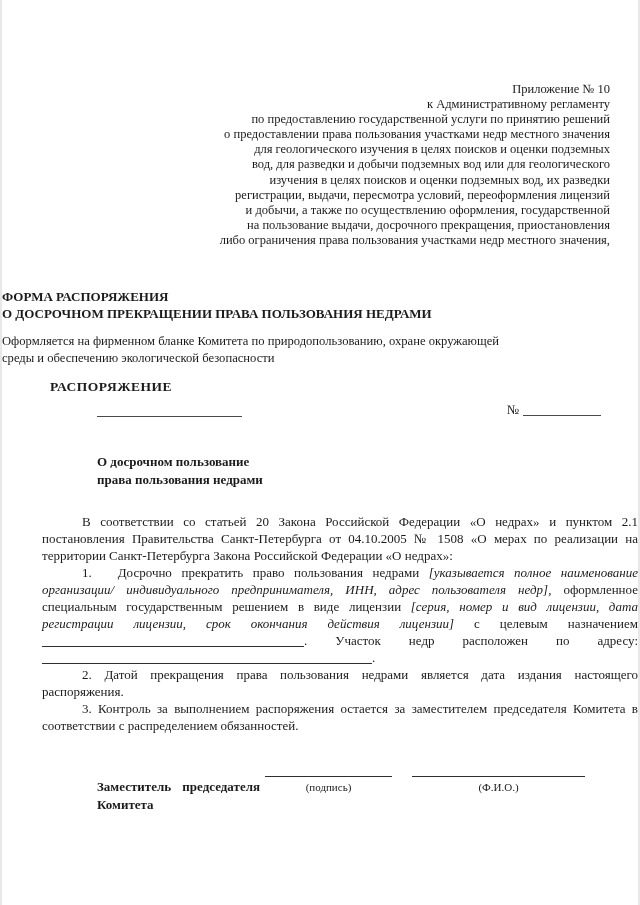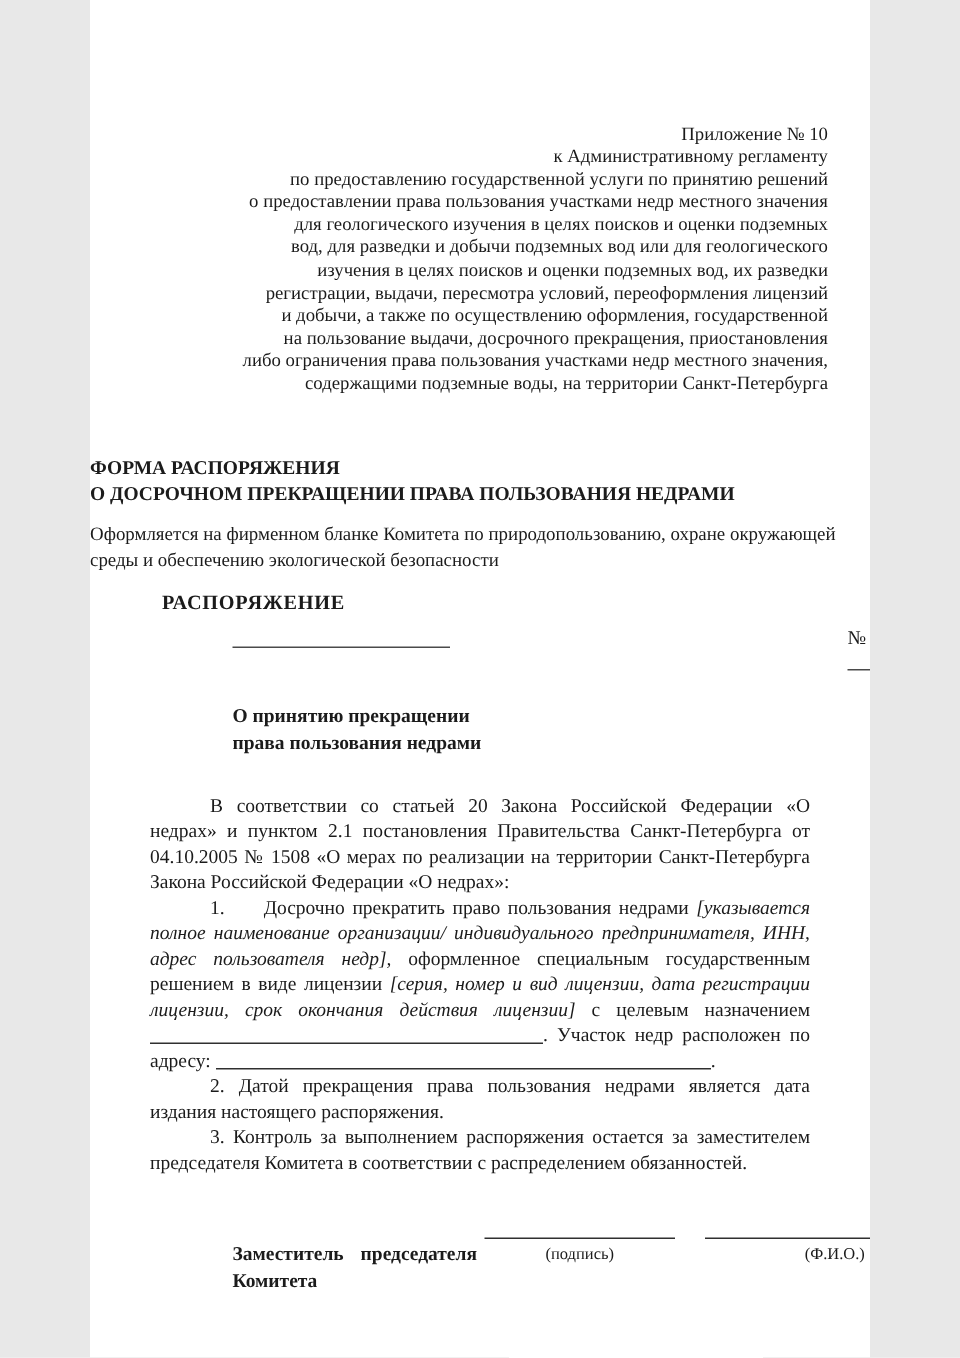--- a/index.html
+++ b/index.html
@@ -1,18 +1,18 @@
 <!DOCTYPE html>
 <html lang="ru"><head>
 <meta charset="utf-8">
 <style>
   html,body { margin:0; padding:0; background:#e8e8e8; }
   .page {
     position:relative;
-    width:520px; height:905px;
+    width:636px; height:905px;
     margin:0 auto;
     background:#ffffff;
     color:#1b1b1b;
     font-family:"Liberation Serif", serif;
     box-sizing:border-box;
     padding-top:82px;
     overflow:hidden;
   }
   .appendix-header {
     margin-right:28px;
@@ -47,21 +47,21 @@
   }
   .number-group { position:absolute; left:505px; top:0; font-size:13px; }
   .number-blank {
     display:inline-block; width:78px; height:12px;
     border-bottom:1.5px solid #4a4a4a; margin-bottom:-2px;
   }
   .subject-heading {
     margin-top:35px; margin-left:95px;
     font-weight:bold; font-size:13px; line-height:17.5px;
   }
-  .body-text { margin-top:25px; margin-left:40px; margin-right:40px; }
+  .body-text { margin-top:25px; margin-left:40px; }
   .body-text p {
     margin:0; text-indent:40px; text-align:justify;
     font-size:13px; line-height:17px;
   }
   .body-text .italic { font-style:italic; }
   .body-text .tab { display:inline-block; width:26px; }
   .blank {
     display:inline-block; height:12px; margin-bottom:-2px;
     border-bottom:1px solid #2f2f2f;
   }
@@ -87,21 +87,20 @@
       <div class="line">к Административному регламенту</div>
       <div class="line">по предоставлению государственной услуги по принятию решений</div>
       <div class="line">о предоставлении права пользования участками недр местного значения</div>
       <div class="line">для геологического изучения в целях поисков и оценки подземных</div>
       <div class="line">вод, для разведки и добычи подземных вод или для геологического</div>
       <div class="line">изучения в целях поисков и оценки подземных вод, их разведки</div>
       <div class="line">регистрации, выдачи, пересмотра условий, переоформления лицензий</div>
       <div class="line">и добычи, а также по осуществлению оформления, государственной</div>
       <div class="line">на пользование выдачи, досрочного прекращения, приостановления</div>
       <div class="line">либо ограничения права пользования участками недр местного значения,</div>
-      <div class="line">содержащими подземные воды, на территории Санкт-Петербурга</div>
     </div>
 
   <div class="form-title">
       <div class="line">ФОРМА РАСПОРЯЖЕНИЯ</div>
       <div class="line">О ДОСРОЧНОМ ПРЕКРАЩЕНИИ ПРАВА ПОЛЬЗОВАНИЯ НЕДРАМИ</div>
     </div>
 
   <div class="letterhead-note">
       <div class="line">Оформляется на фирменном бланке Комитета по природопользованию, охране окружающей</div>
       <div class="line">среды и обеспечению экологической безопасности</div>
@@ -111,21 +110,21 @@
 
   <div class="number-row">
     <div class="date-blank"></div>
     <div class="number-group">
       <span>№</span>
       <span class="number-blank"></span>
     </div>
   </div>
 
   <div class="subject-heading">
-      <div class="line">О принятию прекращении</div>
+      <div class="line">О досрочном пользование</div>
       <div class="line">права пользования недрами</div>
     </div>
 
   <div class="body-text">
     <p><span class="normal">В соответствии со статьей 20 Закона Российской Федерации «О недрах» и пунктом 2.1 постановления Правительства Санкт-Петербурга от 04.10.2005 № 1508 «О мерах по реализации на территории Санкт-Петербурга Закона Российской Федерации «О недрах»:</span></p>
     <p><span class="normal">1.</span><span class="tab"></span><span class="normal">Досрочно прекратить право пользования недрами </span><span class="italic">[указывается полное наименование организации/ индивидуального предпринимателя, ИНН, адрес пользователя недр],</span><span class="normal"> оформленное специальным государственным решением в виде лицензии </span><span class="italic">[серия, номер и вид лицензии, дата регистрации лицензии, срок окончания действия лицензии]</span><span class="normal"> с целевым назначением </span><span class="blank" style="width: 262px;"></span><span class="normal">. Участок недр расположен по адресу: </span><span class="blank" style="width: 330px;"></span><span class="normal">.</span></p>
     <p><span class="normal">2. Датой прекращения права пользования недрами является дата издания настоящего распоряжения.</span></p>
     <p><span class="normal">3. Контроль за выполнением распоряжения остается за заместителем председателя Комитета в соответствии с распределением обязанностей.</span></p>
   </div>
 

